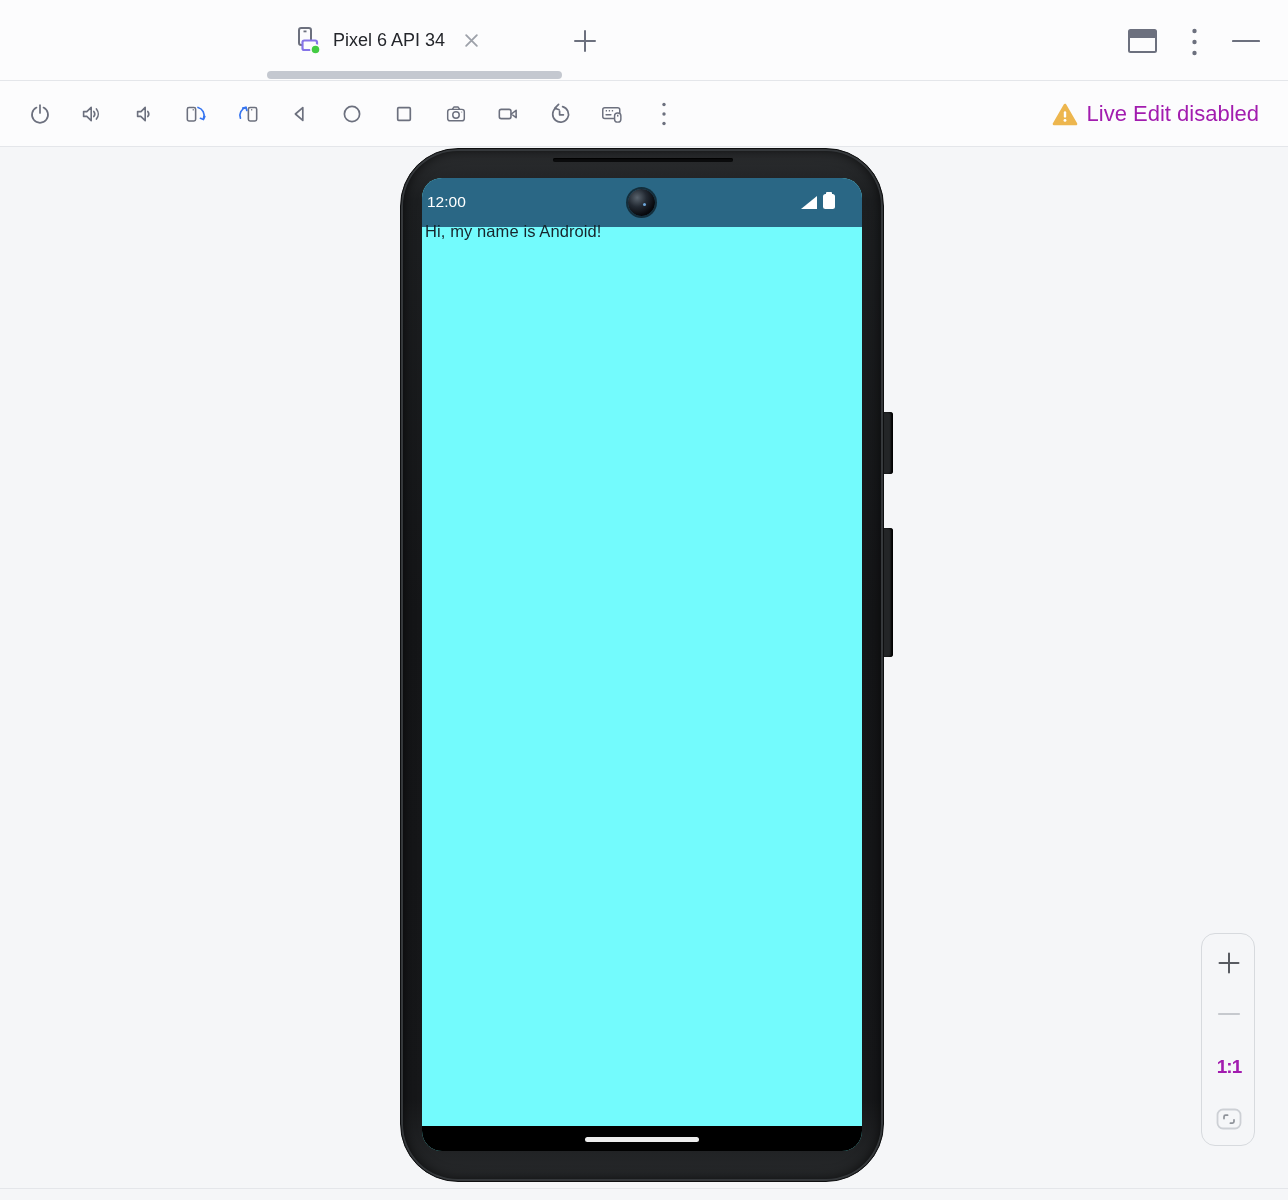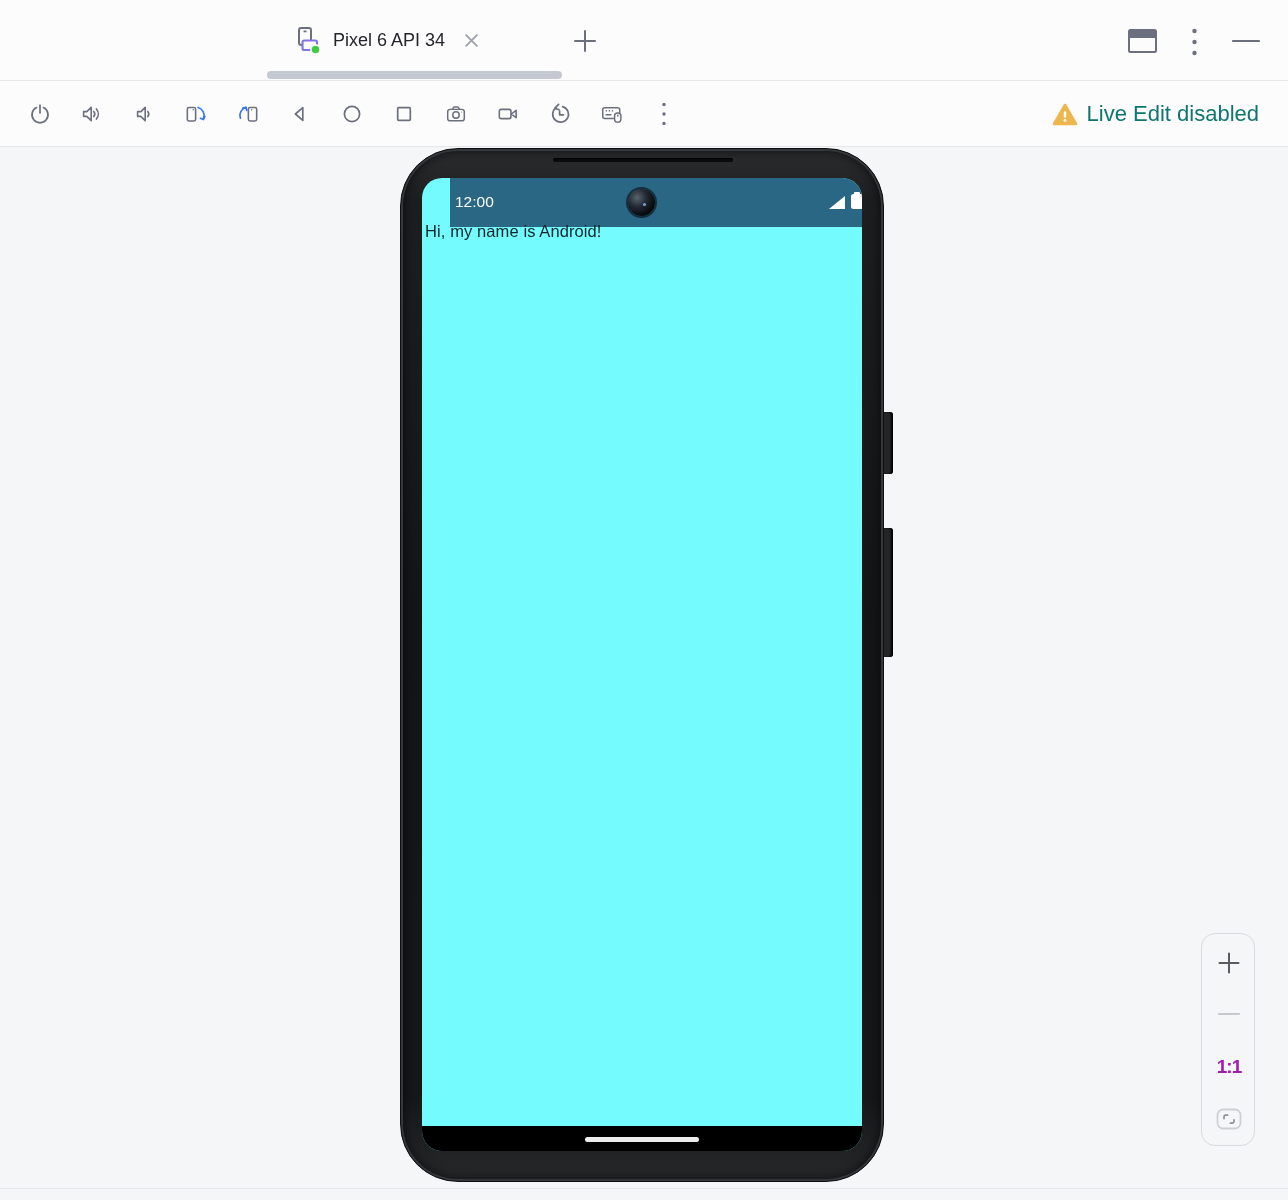--- a/index.html
+++ b/index.html
@@ -18,39 +18,39 @@
   .tab-scrollbar { position:absolute; left:267px; top:71px; width:295px; height:8px;
     border-radius:4px; background:#c4c8d0; }
   .hdr-actions .icon-btn { position:absolute; }
 
   
   .toolbar { position:absolute; left:0; top:81px; width:1288px; height:66px;
     background:var(--bar-bg,#fcfcfd); border-bottom:1px solid var(--line,#e4e6ea);
     display:flex; align-items:center; padding-left:28px; }
   .tbtn { width:24px; height:24px; margin-right:28px; display:flex; align-items:center; justify-content:center; }
   .live-edit { position:absolute; right:29px; top:0; height:66px; display:flex; align-items:center; gap:9px;
-    font-size:22px; color:#0f766e; }
+    font-size:22px; color:#a21caf; }
 
   
   .main { position:absolute; left:0; top:147px; width:1288px; height:1053px; background:var(--main-bg,#f5f6f8); }
   .bottom-line { position:absolute; left:0; top:1188px; width:1288px; height:1px; background:var(--line,#e4e6ea); }
 
   
   .side-btn { position:absolute; width:9px; background:#232527; border-radius:0 3px 3px 0;
     box-shadow:inset -2px 0 2px #000; }
   .phone { position:absolute; left:400px; top:148px; width:484px; height:1034px;
     border-radius:58px; border:1px solid #0e0f10;
     background:linear-gradient(180deg,#2c2e30 0%,#1c1e20 5%,#141517 45%,#161719 92%,#27292b 100%);
     box-shadow:inset 0 0 0 2px #35383b, inset 0 0 14px rgba(0,0,0,.9); }
   .speaker-slit { position:absolute; left:152px; top:9px; width:180px; height:4px; border-radius:2px;
     background:#0a0b0c; box-shadow:inset 0 1px 1px #000; }
   .screen { position:absolute; left:21px; top:29px; width:440px; height:973px; border-radius:20px;
     overflow:hidden; background:var(--device-screen,#73fbfd); }
   .statusbar { position:absolute; left:0; top:0; width:440px; height:49px;
-    background:var(--status-bar,#2a6785); color:#fff;margin-left:28px; }
+    background:var(--status-bar,#2a6785); color:#fff; }
   .sb-time { position:absolute; left:5px; top:15px; font-size:15.5px; color:#fff; }
   .camera-hole { position:absolute; left:206px; top:11px; width:27px; height:27px; border-radius:50%;
     background:radial-gradient(circle at 34% 32%, #5a646e 0%, #232a33 36%, #07080c 72%);
     box-shadow:0 0 0 2px rgba(0,0,0,.55); }
   .camera-glint { position:absolute; left:15px; top:14px; width:3px; height:3px; border-radius:50%; background:#6ea6d8; }
   .sb-icons { position:absolute; right:27px; top:16px; display:flex; align-items:flex-end; gap:6px; }
   .sig-tri { width:16px; height:13px; background:#fff; clip-path:polygon(100% 0, 100% 100%, 0 100%); }
   .battery { width:12px; height:15px; background:#fff; border-radius:2.5px; position:relative; }
   .battery:before { content:""; position:absolute; left:3px; top:-2px; width:6px; height:2px; background:#fff;
     border-radius:1px 1px 0 0; }

